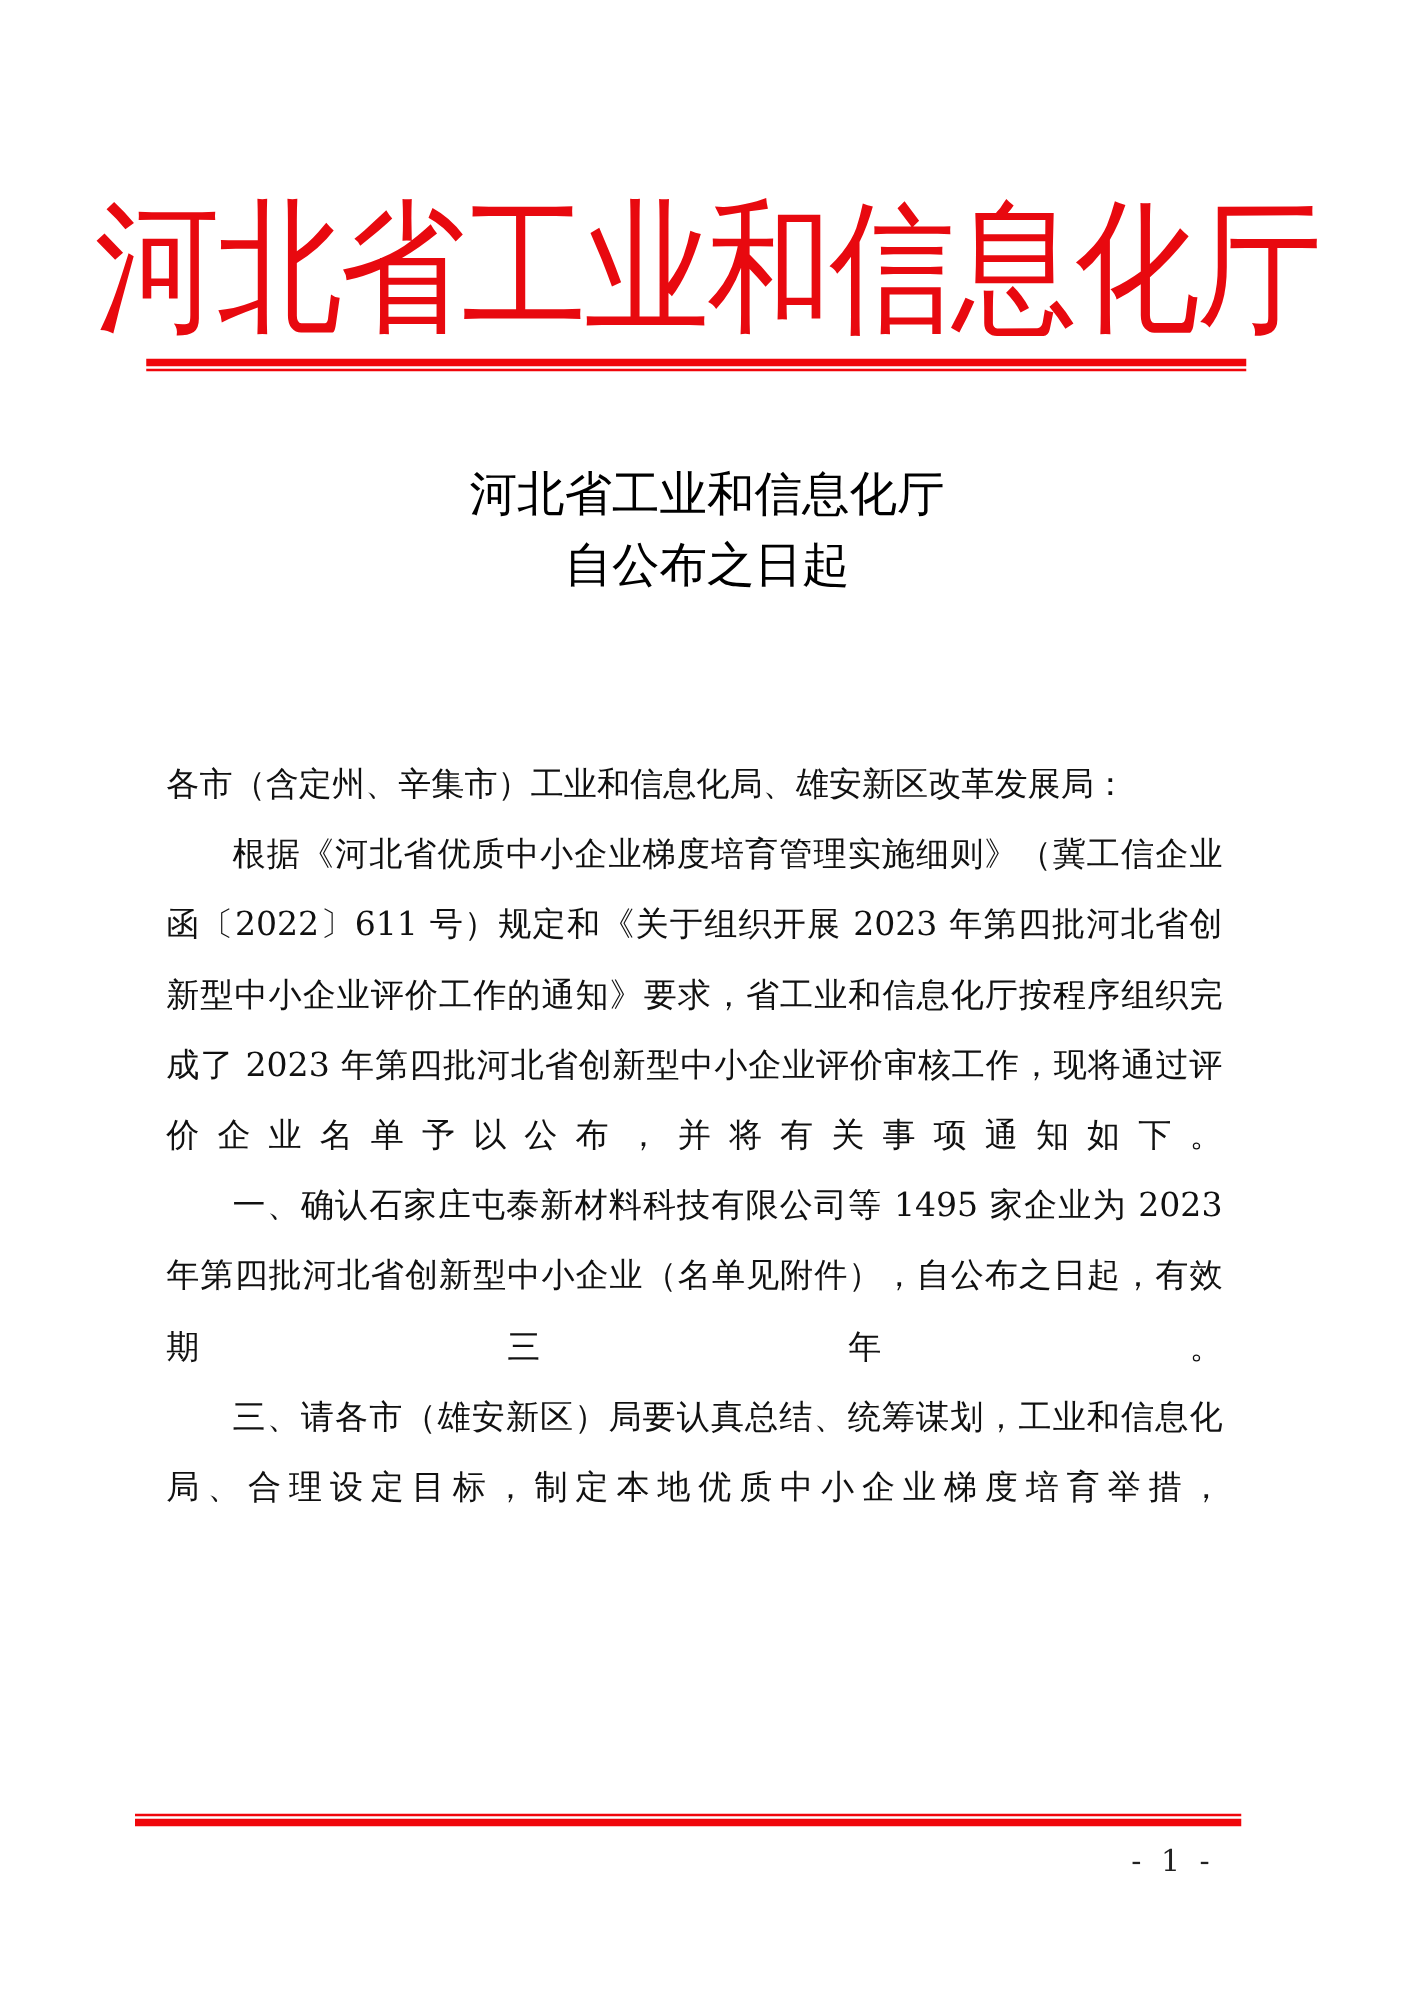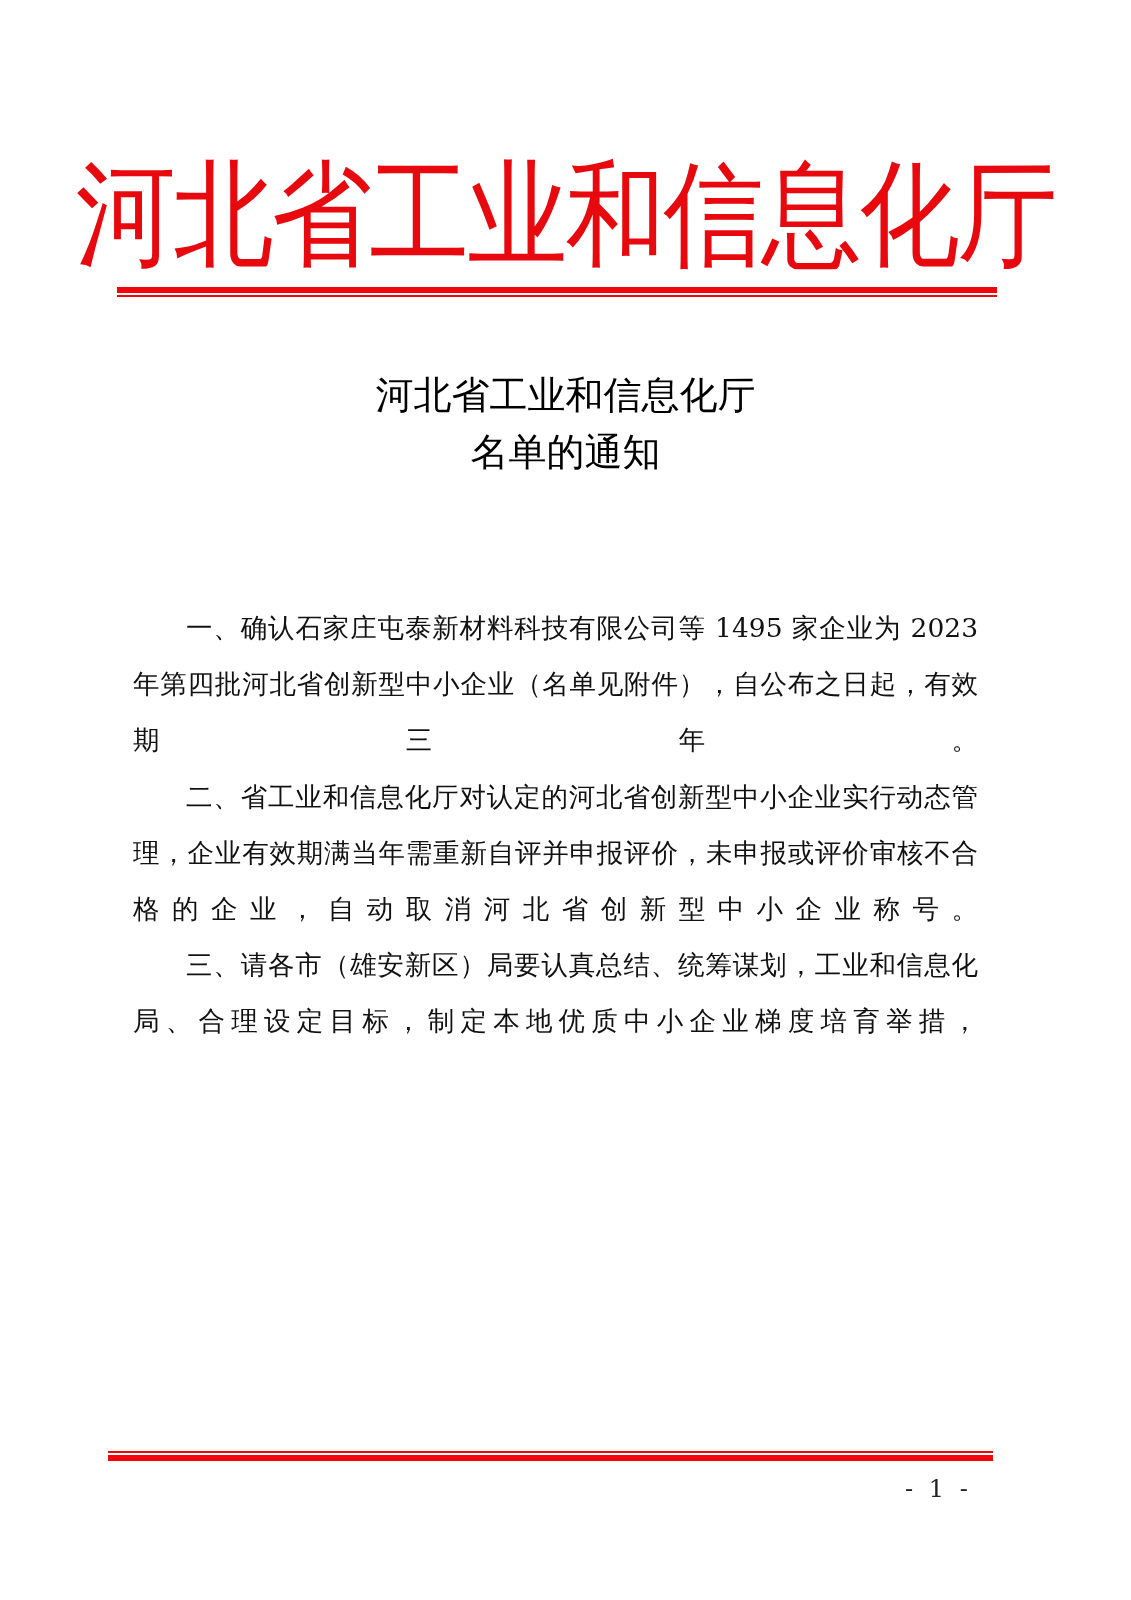--- a/index.html
+++ b/index.html
@@ -24,24 +24,25 @@
 </style>
 </head>
 <body>
 
 <div class="masthead">河北省工业和信息化厅</div>
 <div class="rule-top-thick"></div>
 <div class="rule-top-thin"></div>
 
 <div class="title" style="top:367px;">
   <span class="t1">河北省工业和信息化厅</span>
-  <span class="t1">名单的通知</span>
+  <span class="t1">自公布之日起</span>
 </div>
 
 <div class="body-text">
+  <p class="last">各市（含定州、辛集市）工业和信息化局、雄安新区改革发展局：</p>
+  <p class="indent">根据《河北省优质中小企业梯度培育管理实施细则》（冀工信企业函〔2022〕611 号）规定和《关于组织开展 2023 年第四批河北省创新型中小企业评价工作的通知》要求，省工业和信息化厅按程序组织完成了 2023 年第四批河北省创新型中小企业评价审核工作，现将通过评价企业名单予以公布，并将有关事项通知如下。</p>
   <p class="indent">一、确认石家庄屯泰新材料科技有限公司等 1495 家企业为 2023 年第四批河北省创新型中小企业（名单见附件），自公布之日起，有效期三年。</p>
-  <p class="indent">二、省工业和信息化厅对认定的河北省创新型中小企业实行动态管理，企业有效期满当年需重新自评并申报评价，未申报或评价审核不合格的企业，自动取消河北省创新型中小企业称号。</p>
   <p class="indent">三、请各市（雄安新区）局要认真总结、统筹谋划，工业和信息化局、合理设定目标，制定本地优质中小企业梯度培育举措，</p>
 </div>
 
 <div class="rule-bot-thin"></div>
 <div class="rule-bot-thick"></div>
 <div class="page-num">- 1 -</div>
 
 </body></html>

